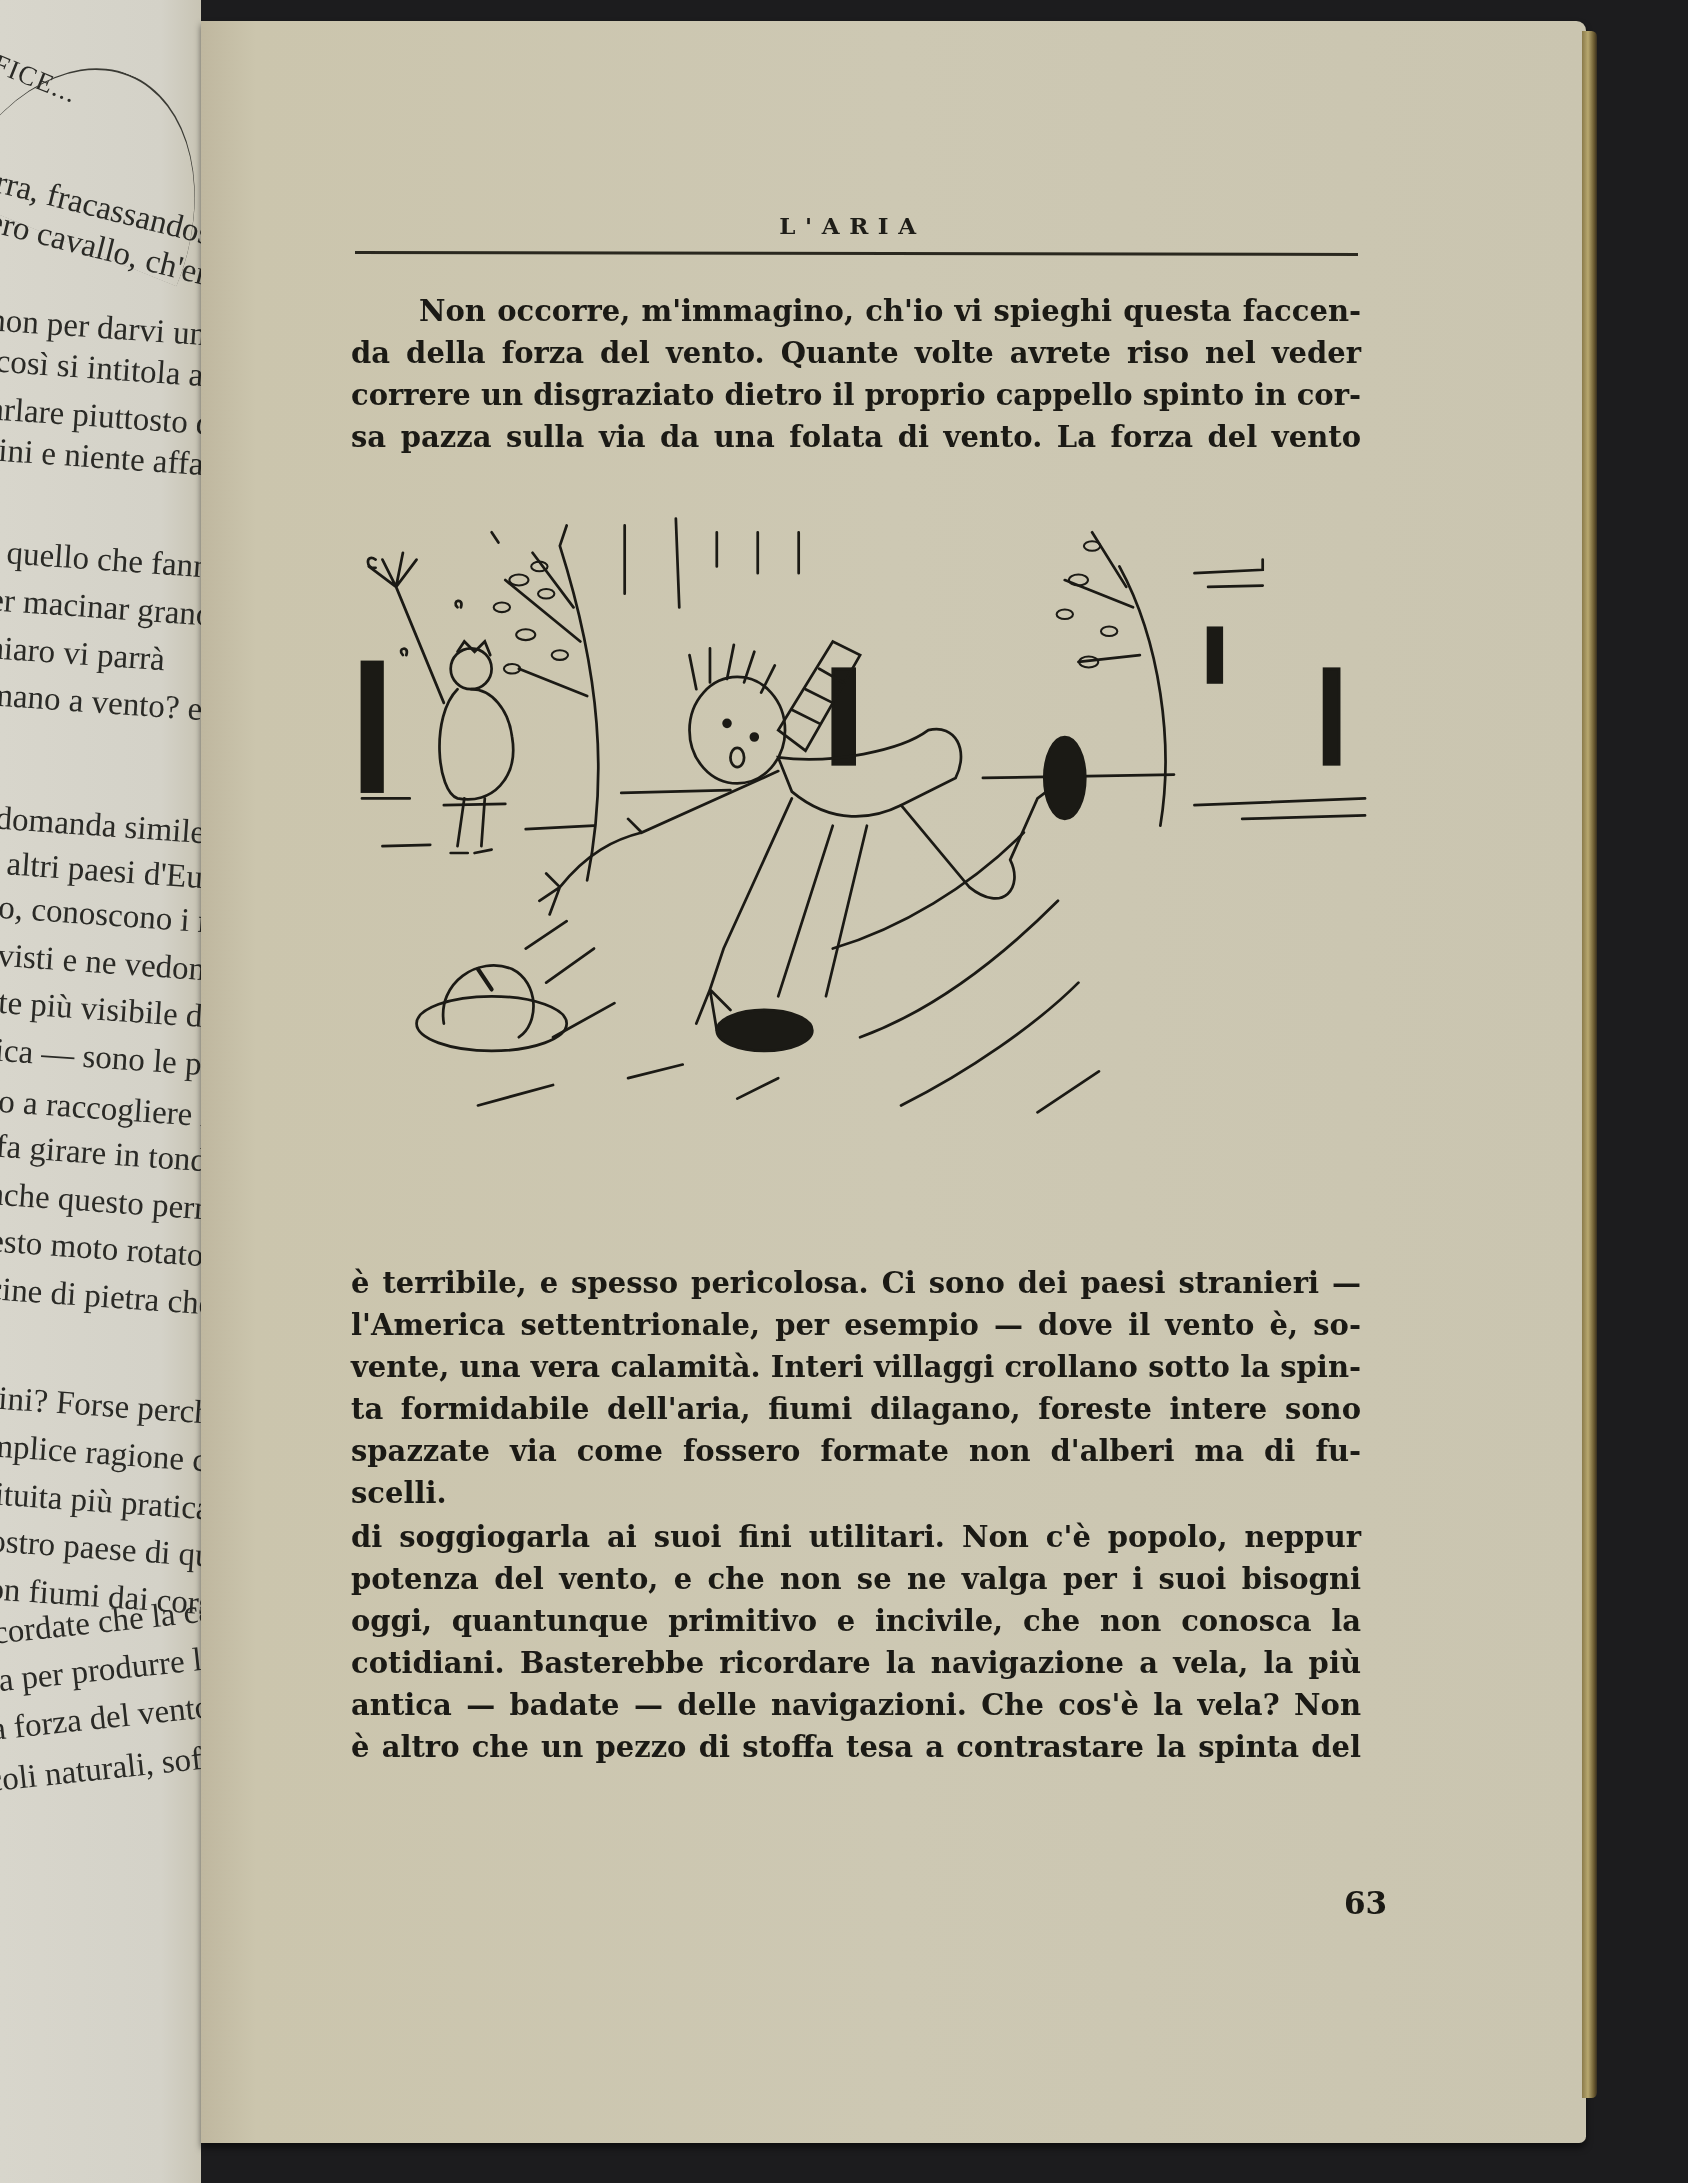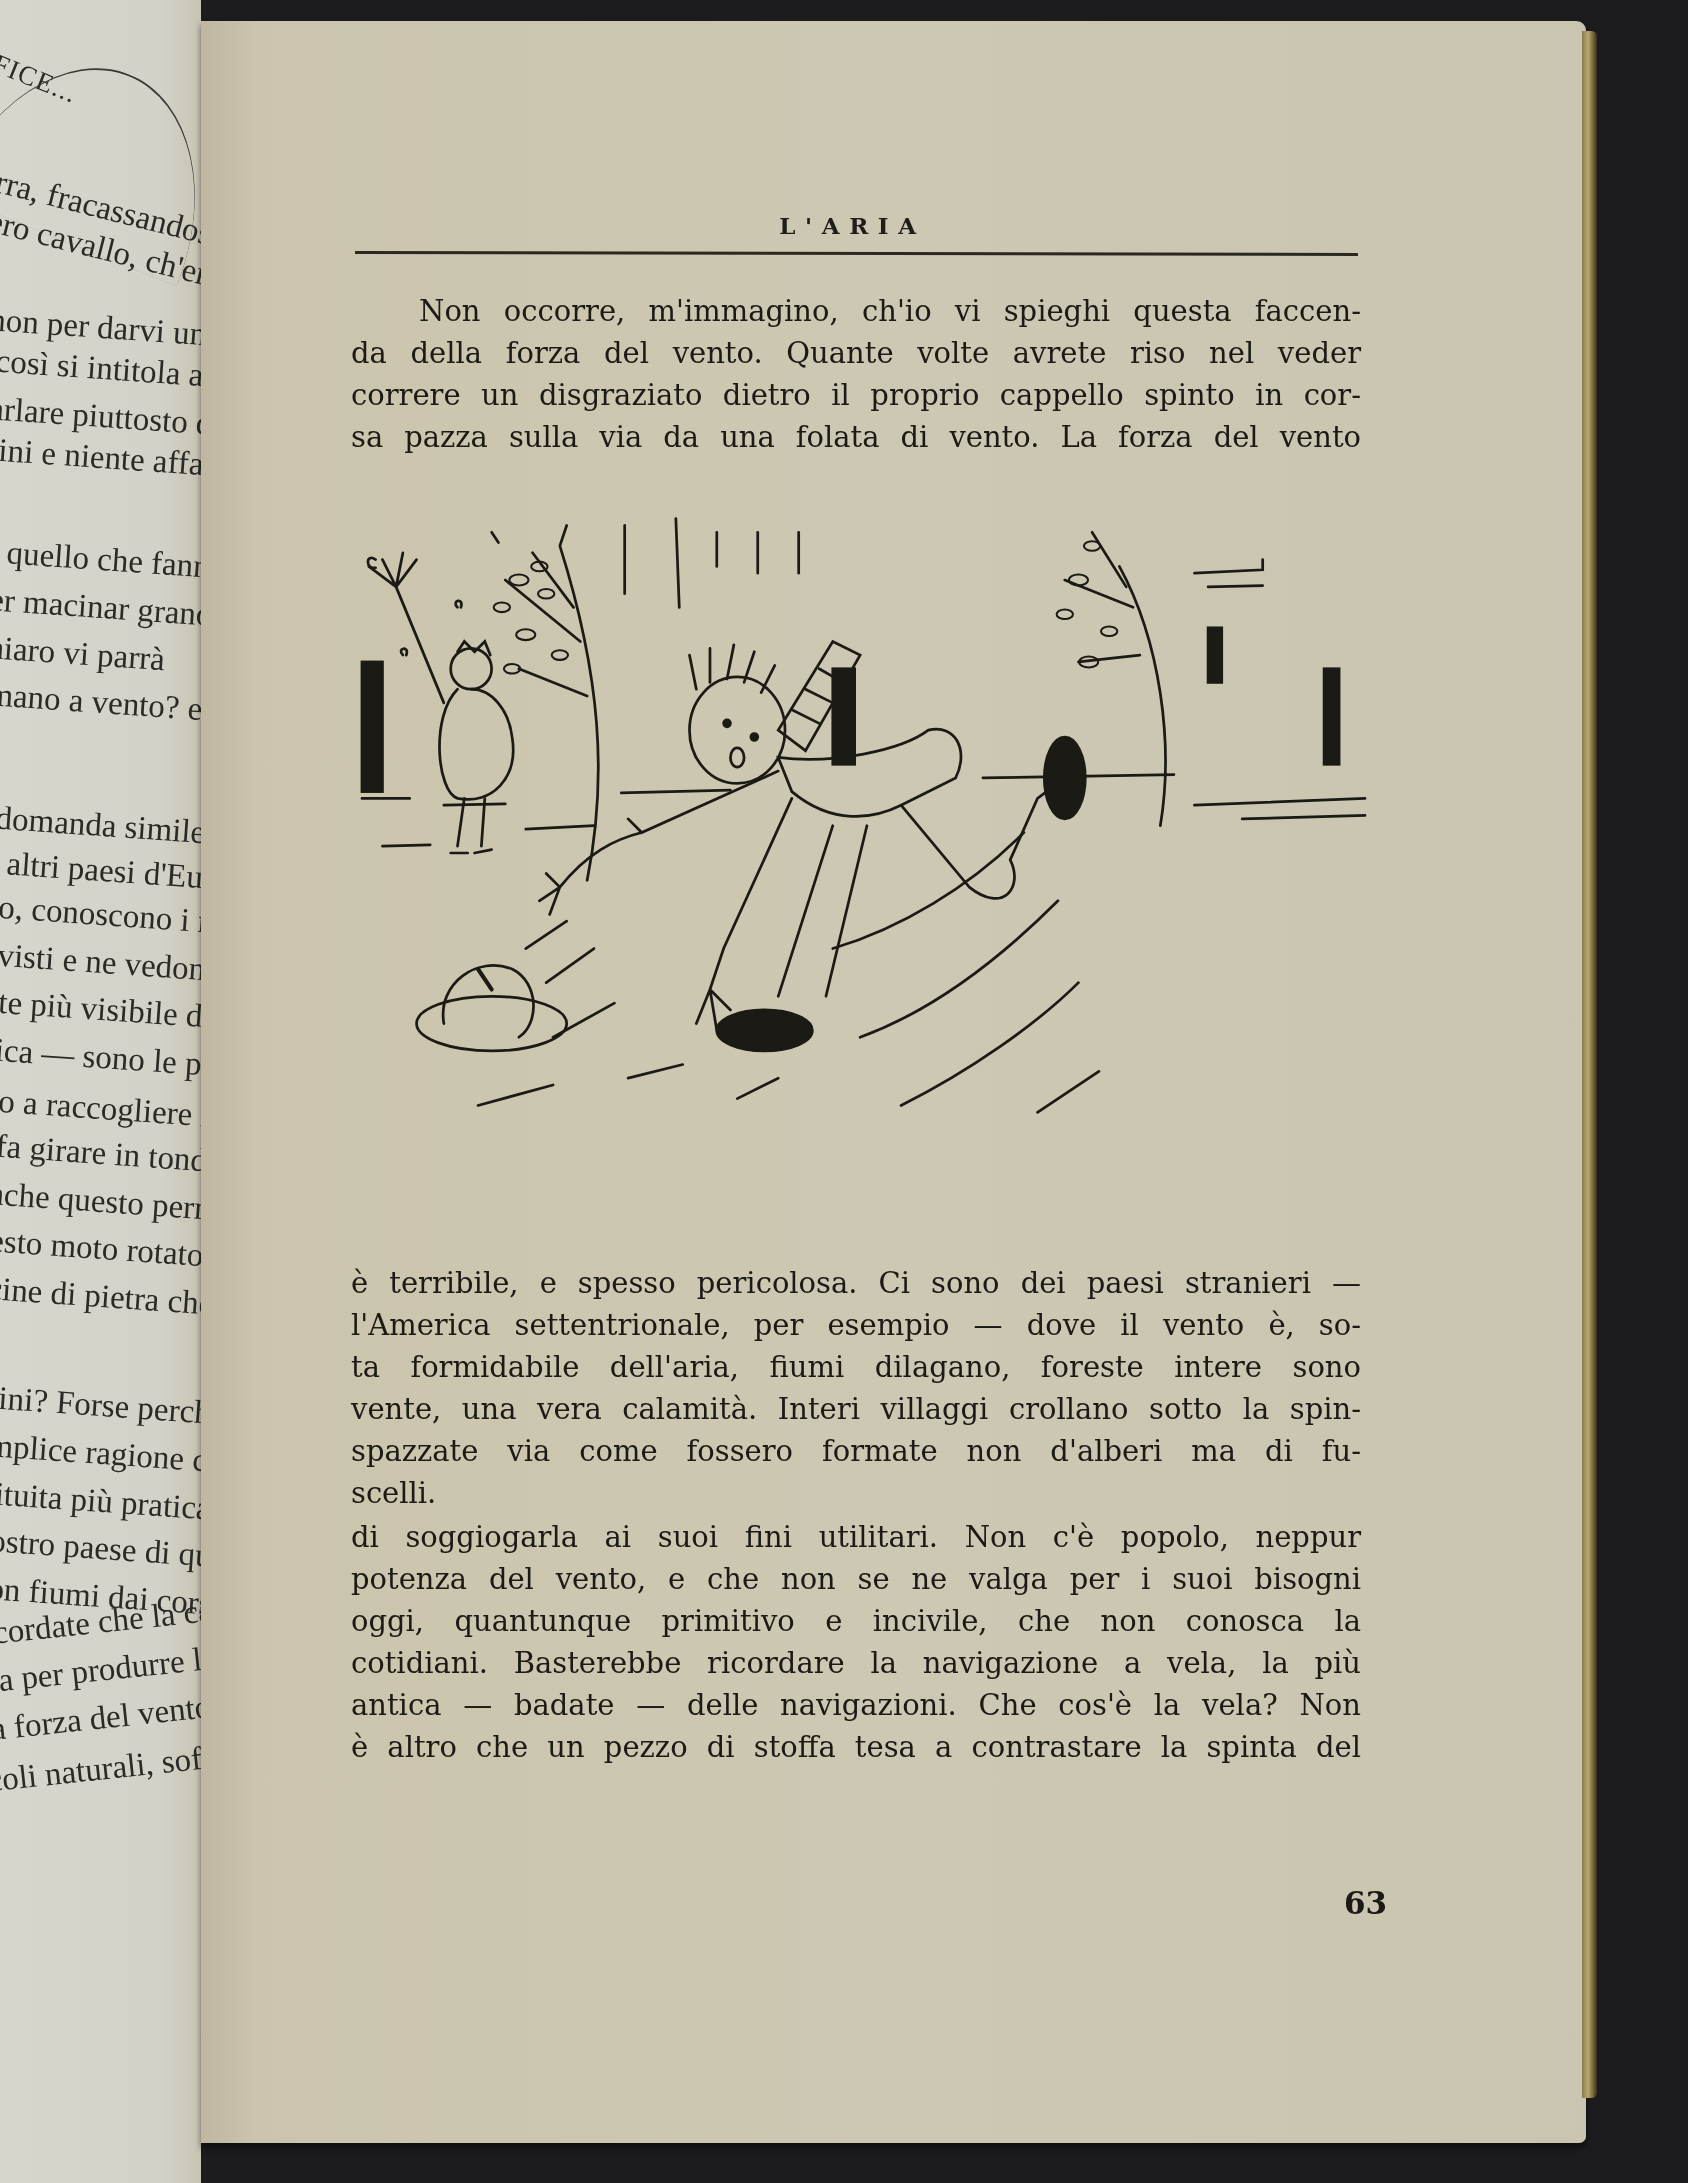--- a/index.html
+++ b/index.html
@@ -48,21 +48,21 @@
       font-size: 23px; letter-spacing: 9.6px; color: #1e1d18; font-weight: bold;
     }
     .head-rule {
       position: absolute; left: 355px; top: 252px; width: 1003px; height: 3.4px;
       background: #2a281f; transform: rotate(0.12deg);
     }
 
     .para {
       position: absolute; left: 351px; width: 1010px; color: #1b1a15;
       font-family: "DejaVu Serif", serif; font-size: 29px; line-height: 42px;
-      text-align: justify; text-align-last: left;
+      text-align: justify; text-align-last: left; font-weight: bold;
     }
     .para .line { display: block; text-align: justify; text-align-last: justify; white-space: nowrap; }
     .para .line.last { text-align-last: left; }
     .indent { padding-left: 68px; }
 
     .illustration {
       position: absolute; left: 355px; top: 505px; width: 1017px; height: 696px;
     }
     .page-number {
       position: absolute; left: 1344px; top: 1873px; font-size: 31px; font-weight: bold; color: #1b1a15; margin-top: 12px;
@@ -188,22 +188,22 @@
   <path d="M180 680 L200 710" stroke-width="6"></path>
 
   <path d="M250 650 L310 610 M280 700 L350 650 M290 780 L380 730 M180 880 L290 850 M400 840 L480 820"></path>
   <path d="M700 650 C800 620 900 560 980 480 M740 780 C850 740 950 660 1030 580 M800 880 C900 830 1000 760 1060 700"></path>
   <path d="M560 870 L620 840 M1000 890 L1090 830"></path>
 </svg>
 
 <div class="para" style="top:1262px;">
   <span class="line">è terribile, e spesso pericolosa. Ci sono dei paesi stranieri —</span>
   <span class="line">l'America settentrionale, per esempio — dove il vento è, so-</span>
+  <span class="line">vente, una vera calamità. Interi villaggi crollano sotto la spin-</span>
   <span class="line">ta formidabile dell'aria, fiumi dilagano, foreste intere sono</span>
-  <span class="line">vente, una vera calamità. Interi villaggi crollano sotto la spin-</span>
   <span class="line">spazzate via come fossero formate non d'alberi ma di fu-</span>
   <span class="line last">scelli.</span>
 </div>
 
 <div class="para" style="top:1516px;">
   <span class="line">di soggiogarla ai suoi fini utilitari. Non c'è popolo, neppur</span>
   <span class="line">potenza del vento, e che non se ne valga per i suoi bisogni</span>
   <span class="line">oggi, quantunque primitivo e incivile, che non conosca la</span>
   <span class="line">cotidiani. Basterebbe ricordare la navigazione a vela, la più</span>
   <span class="line">antica — badate — delle navigazioni. Che cos'è la vela? Non</span>

